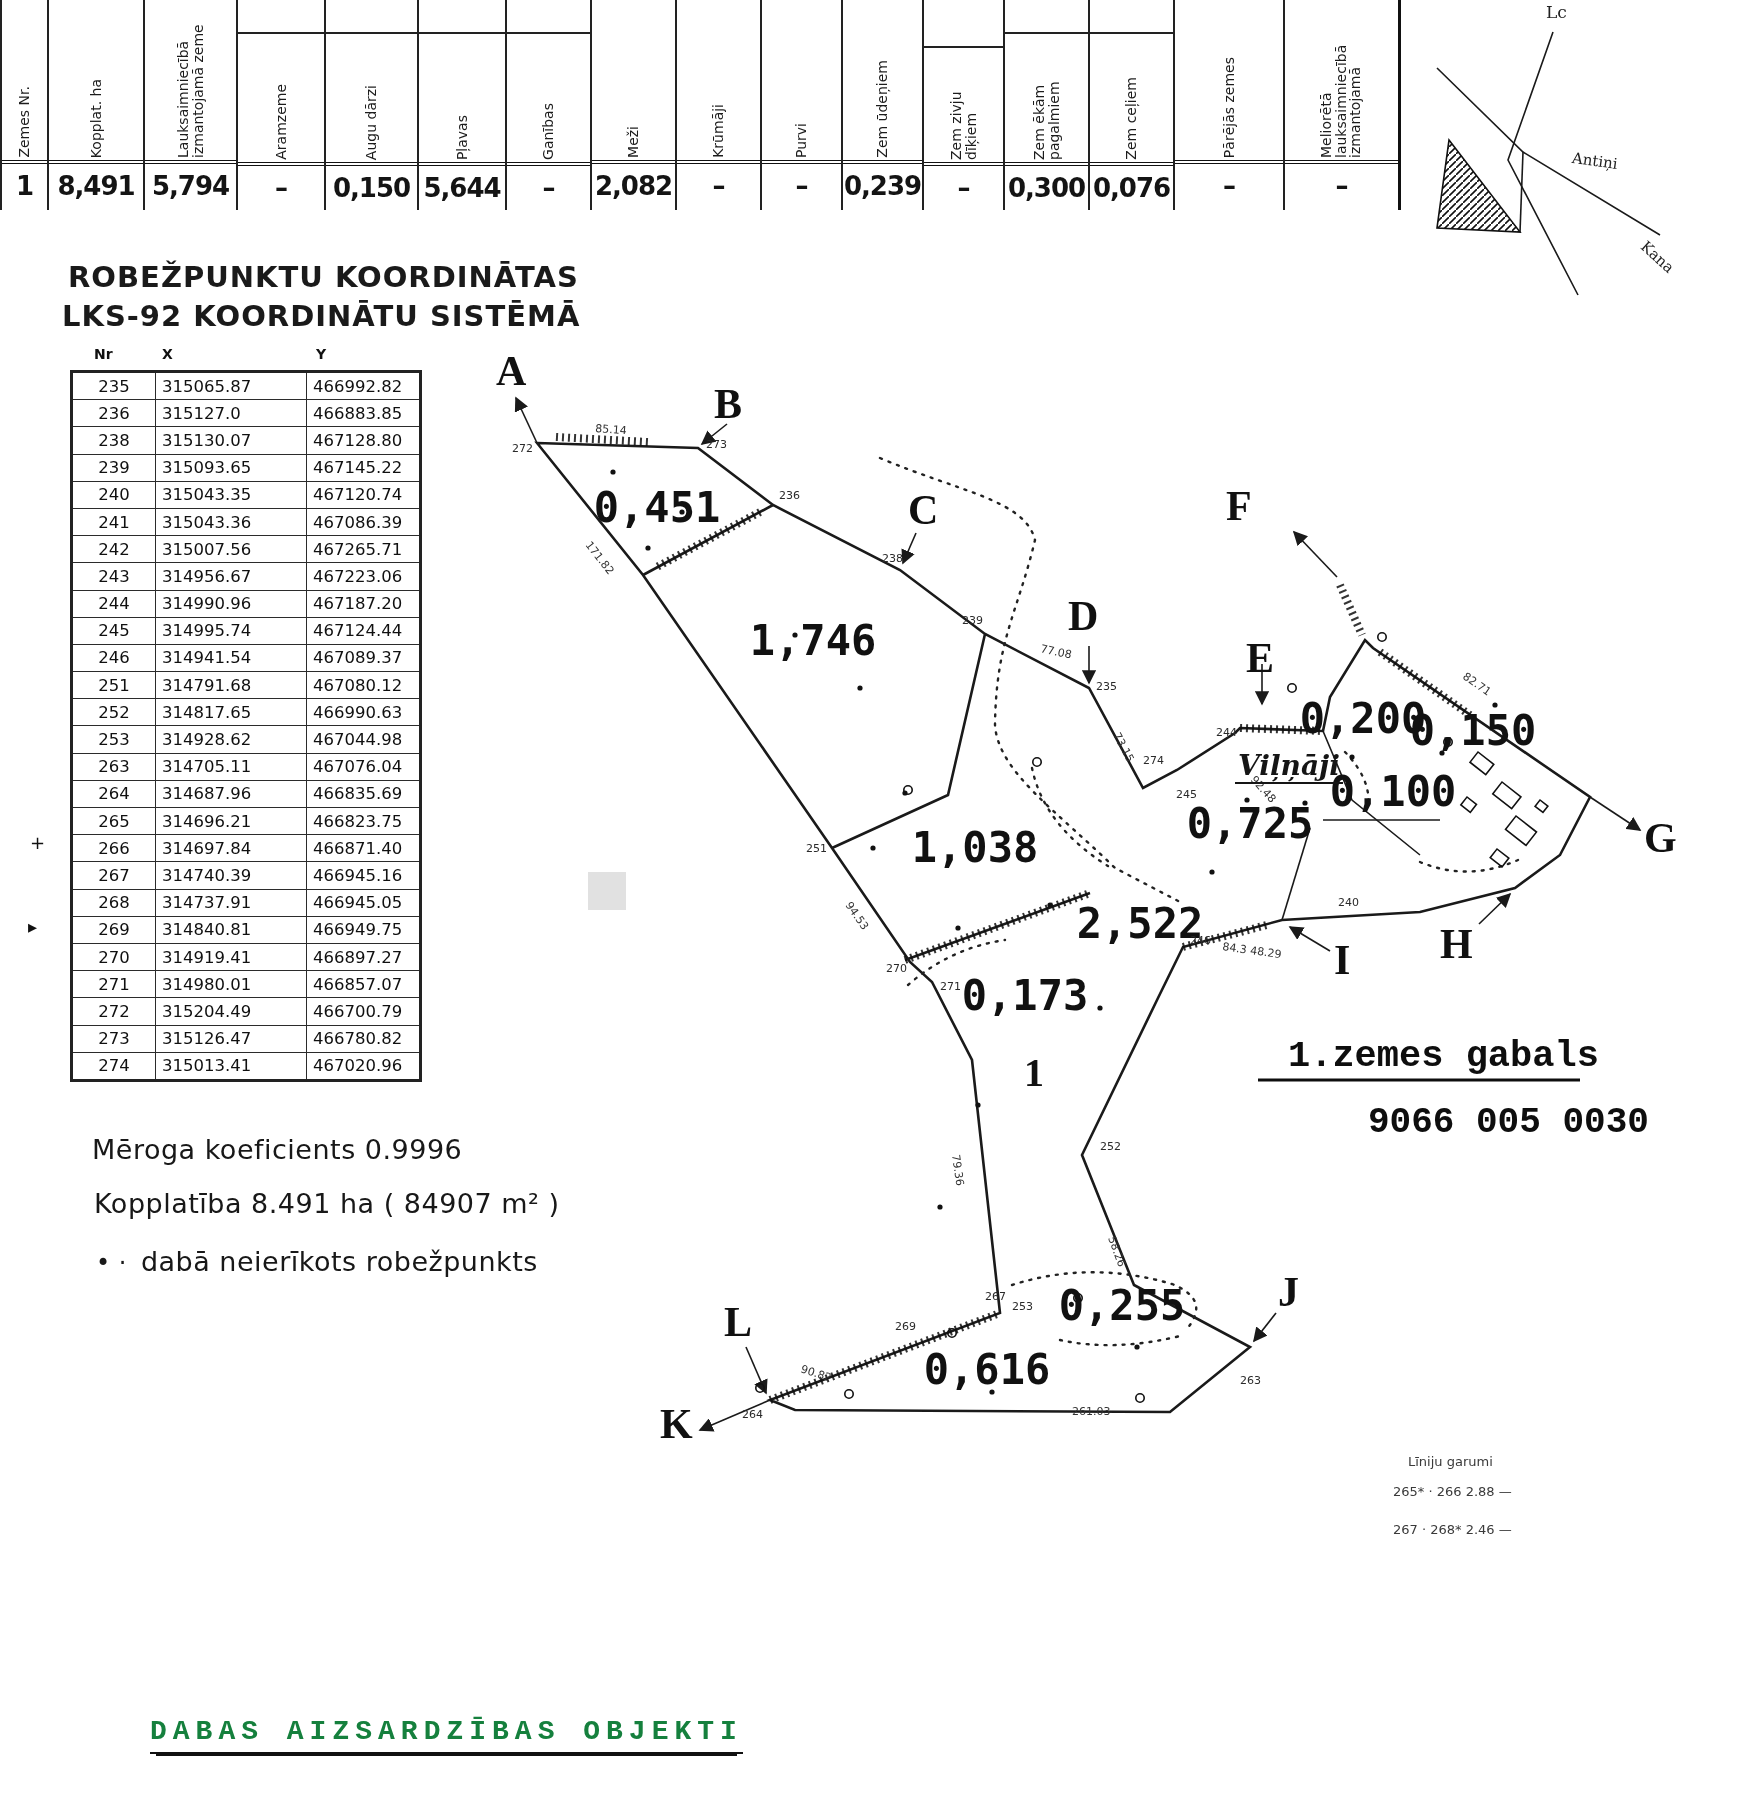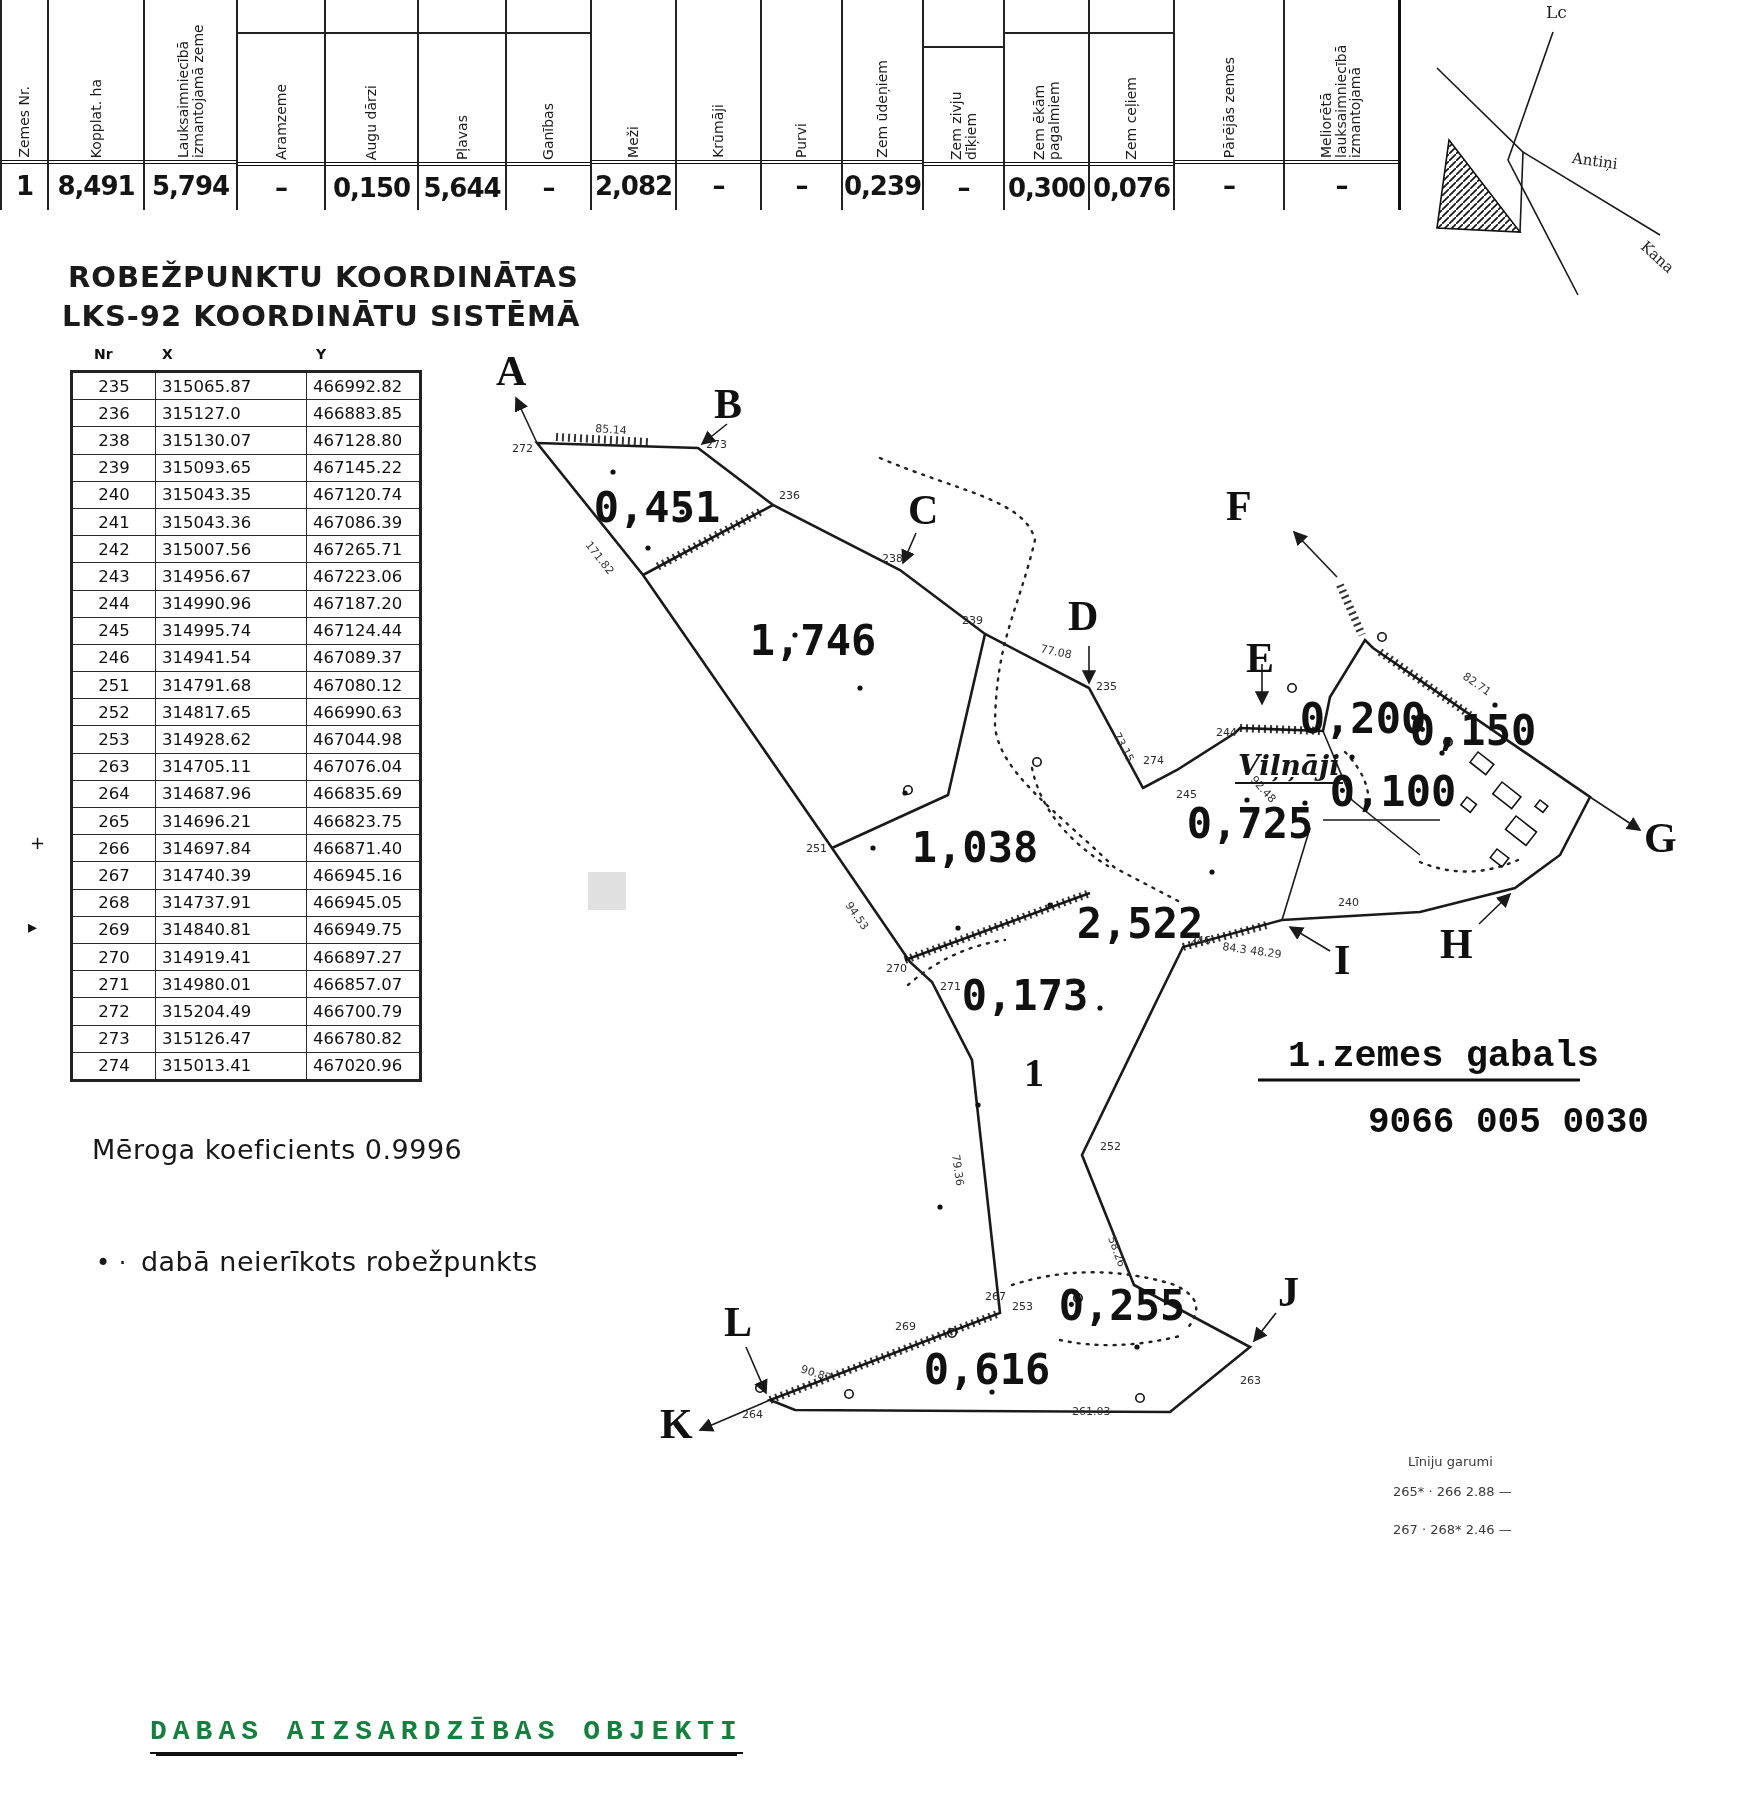--- a/index.html
+++ b/index.html
@@ -490,20 +490,21 @@
           <td>274</td>
           <td>315013.41</td>
           <td>467020.96</td>
         </tr>
       </tbody>
   </table>
   <div class="margin-mark" style="left:30px;top:832px;">+</div>
   <div class="margin-mark" style="left:28px;top:916px;">▸</div>
 
   <div class="note" style="left:92px;top:1134px;">Mēroga koeficients 0.9996</div>
+  <div class="note" style="left:94px;top:1188px;">Kopplatība 8.491 ha ( 84907 m² )</div>
   <div class="note" style="left:96px;top:1246px;">
     <span class="legend-dot">•  ·</span><span>dabā neierīkots robežpunkts</span>
   </div>
 
   <div class="watermark">
     <div class="wm-square"></div>
   </div>
 
   <div class="footer-heading">DABAS AIZSARDZĪBAS OBJEKTI</div>
 

